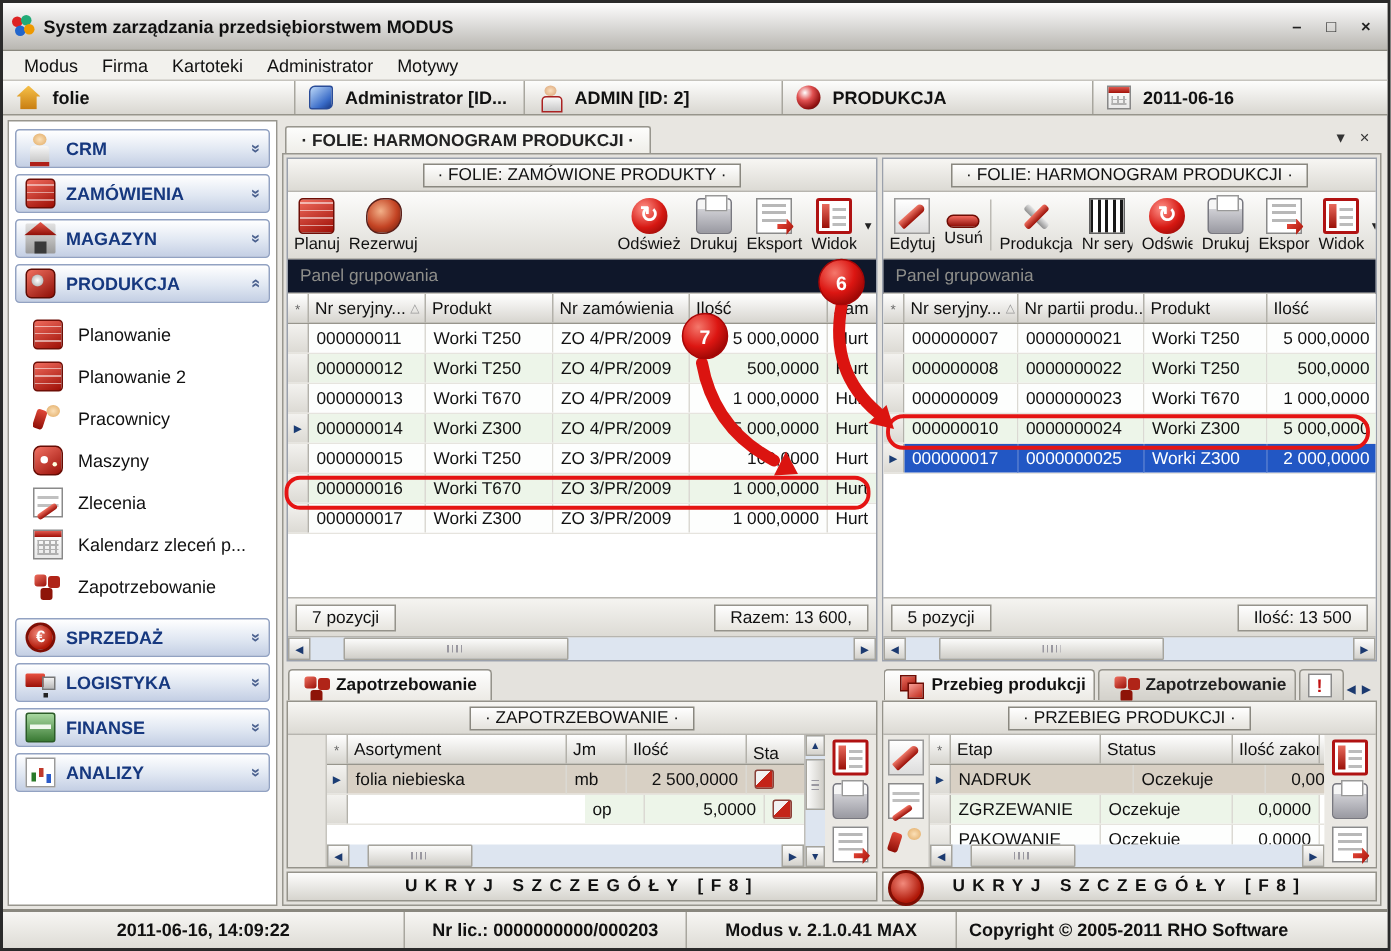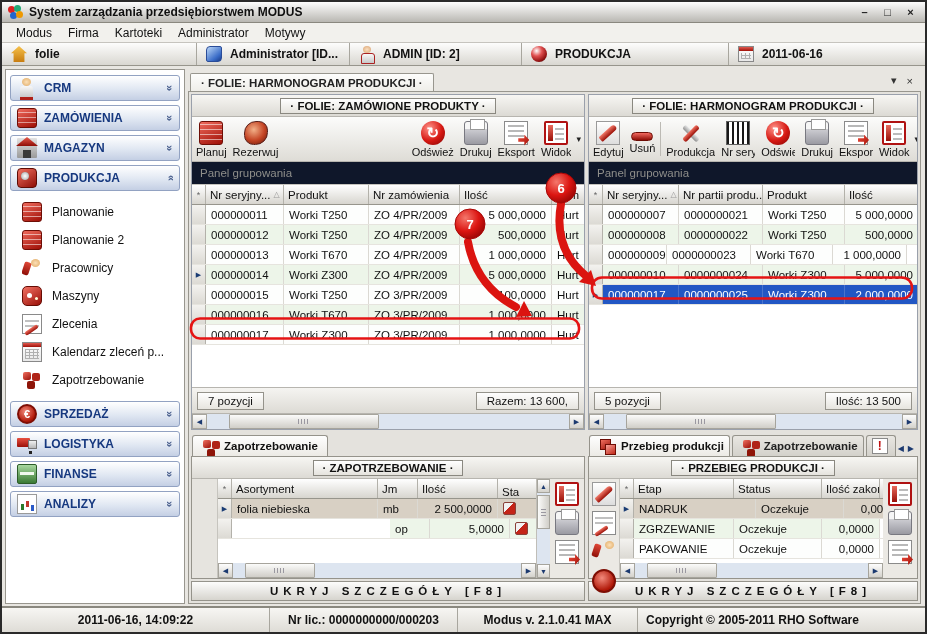--- a/index.html
+++ b/index.html
@@ -5,21 +5,21 @@
   :root{
     --accent:#c01010; --annotation:#e01412; --selection:#2257c4;
     --selected_tan:#d8d0c4; --row_green:#edf5e9; --nav_text:#16387f;
   }
   *{box-sizing:border-box}
   html,body{margin:0;padding:0;background:#6a6a6a;overflow:hidden}
   body{font-family:"Liberation Sans",sans-serif;font-size:12px;color:#111}
   .window{position:relative;width:927px;height:634px;background:#e8e6e1;border:2px solid #2a2a2a;display:flex;flex-direction:column;overflow:hidden}
 
   
-  .titlebar{height:21px;flex:none;background:linear-gradient(#fdfdfd,#b9b7b2);border-bottom:1px solid #8a887f;display:flex;align-items:center;gap:6px;padding:0 6px}
+  .titlebar{height:32px;flex:none;background:linear-gradient(#fdfdfd,#b9b7b2);border-bottom:1px solid #8a887f;display:flex;align-items:center;gap:6px;padding:0 6px}
   .app-logo{width:15px;height:15px;position:relative;flex:none}
   .app-logo i{position:absolute;width:7px;height:7px;border-radius:50%}
   .app-logo i:nth-child(1){left:0;top:1px;background:#d22}
   .app-logo i:nth-child(2){left:6px;top:0;background:#2a7}
   .app-logo i:nth-child(3){left:2px;top:7px;background:#26c}
   .app-logo i:nth-child(4){left:8px;top:6px;background:#e90}
   .title-text{font-weight:bold;font-size:12px;color:#101010;flex:1;white-space:nowrap;overflow:hidden}
   .cap-btn{width:17px;height:15px;display:flex;align-items:center;justify-content:center;font-size:11px;color:#222;font-weight:bold}
   .menubar{height:20px;flex:none;background:#f2f1ed;border-bottom:1px solid #c6c4be;display:flex;align-items:center;gap:0;padding-left:6px}
   .menu-item{padding:2px 8px;font-size:12px;color:#111}
@@ -109,21 +109,21 @@
   .doc-tab{background:linear-gradient(#fdfdfc,#efeee9);border:1px solid #98968e;border-bottom:none;border-radius:2px 2px 0 0;padding:3px 10px 2px;font-size:11.5px;font-weight:bold;color:#222;white-space:nowrap}
   .doctab-ctrls{margin-left:auto;display:flex;align-items:center;gap:10px;padding:0 8px 4px 0;color:#333}
   .doctab-ctrls span{font-size:11px}
   .tabpage{flex:1;border:1px solid #98968e;background:#e4e2dd;display:flex;flex-direction:column;min-height:0;padding:2px}
   .panels-top{height:336px;flex:none;display:flex;gap:3px}
   .panels-bottom{flex:1;display:flex;gap:3px;margin-top:3px;min-height:0}
   .panel{border:1px solid #9aa0ab;background:#ebe9e4;display:flex;flex-direction:column;min-width:0}
   .p-left{width:394px;flex:none}
   .p-right{flex:1}
   .panel-caption{height:21px;flex:none;display:flex;align-items:center;justify-content:center;background:linear-gradient(#f7f6f3,#dcdad4)}
-  .caption-box{border:1px solid #8a8880;background:linear-gradient(#ffffff,#e5e3dd);padding:1px 9px;font-size:11.5px;font-weight:bold;white-space:nowrap;overflow:hidden}
+  .caption-box{border:1px solid #8a8880;background:linear-gradient(#ffffff,#e5e3dd);padding:1px 9px;font-size:11.5px;font-weight:normal;white-space:nowrap;overflow:hidden}
   .toolbar{height:46px;flex:none;background:linear-gradient(#fcfcfb,#dedcd6);border-top:1px solid #b7b5af;border-bottom:1px solid #b7b5af;display:flex;align-items:stretch;padding:1px 1px;overflow:hidden}
   .tbtn{display:flex;flex-direction:column;align-items:center;justify-content:center;gap:1px;font-size:11px;padding:0 3px;white-space:nowrap;overflow:hidden;flex:none}
   .tbtn .tlabel{max-width:52px;overflow:hidden}
   .tbtn.narrow .tlabel{max-width:34px}
   .tb-spacer{flex:1}
   .tb-sep{width:1px;background:#bcbab4;margin:4px 2px;flex:none}
   .tb-caret{align-self:center;font-size:9px;color:#222;padding:0 2px;flex:none}
   .grouping{height:23px;flex:none;background:#0f172a;color:#8e8e8a;font-size:11.5px;display:flex;align-items:center;padding-left:8px;border-bottom:1px solid #c6c4be}
   .gridwrap{flex:1;background:#fff;overflow:hidden;min-height:0}
   .grid-header{display:flex;height:20px;background:linear-gradient(#ffffff,#d7d5cf);border-bottom:1px solid #97958c}
@@ -501,21 +501,21 @@
                 </div>
                 <div class="grid-row alt">
                   <div class="gr-gutter"></div>
                   <div class="gr-cell" style="width: 76px;">000000008</div>
                   <div class="gr-cell" style="width: 84px;">0000000022</div>
                   <div class="gr-cell" style="width: 82px;">Worki T250</div>
                   <div class="gr-cell num" style="width: 74px;">500,0000</div>
                 </div>
                 <div class="grid-row">
                   <div class="gr-gutter"></div>
-                  <div class="gr-cell" style="width: 64px; text-align: right;">000000009</div>
+                  <div class="gr-cell" style="width: 76px; text-align: right;">000000009</div>
                   <div class="gr-cell" style="width: 84px;">0000000023</div>
                   <div class="gr-cell" style="width: 82px;">Worki T670</div>
                   <div class="gr-cell num" style="width: 74px;">1 000,0000</div>
                 </div>
                 <div class="grid-row alt">
                   <div class="gr-gutter"></div>
                   <div class="gr-cell" style="width: 76px;">000000010</div>
                   <div class="gr-cell" style="width: 84px;">0000000024</div>
                   <div class="gr-cell" style="width: 82px;">Worki Z300</div>
                   <div class="gr-cell num" style="width: 74px;">5 000,0000</div>

